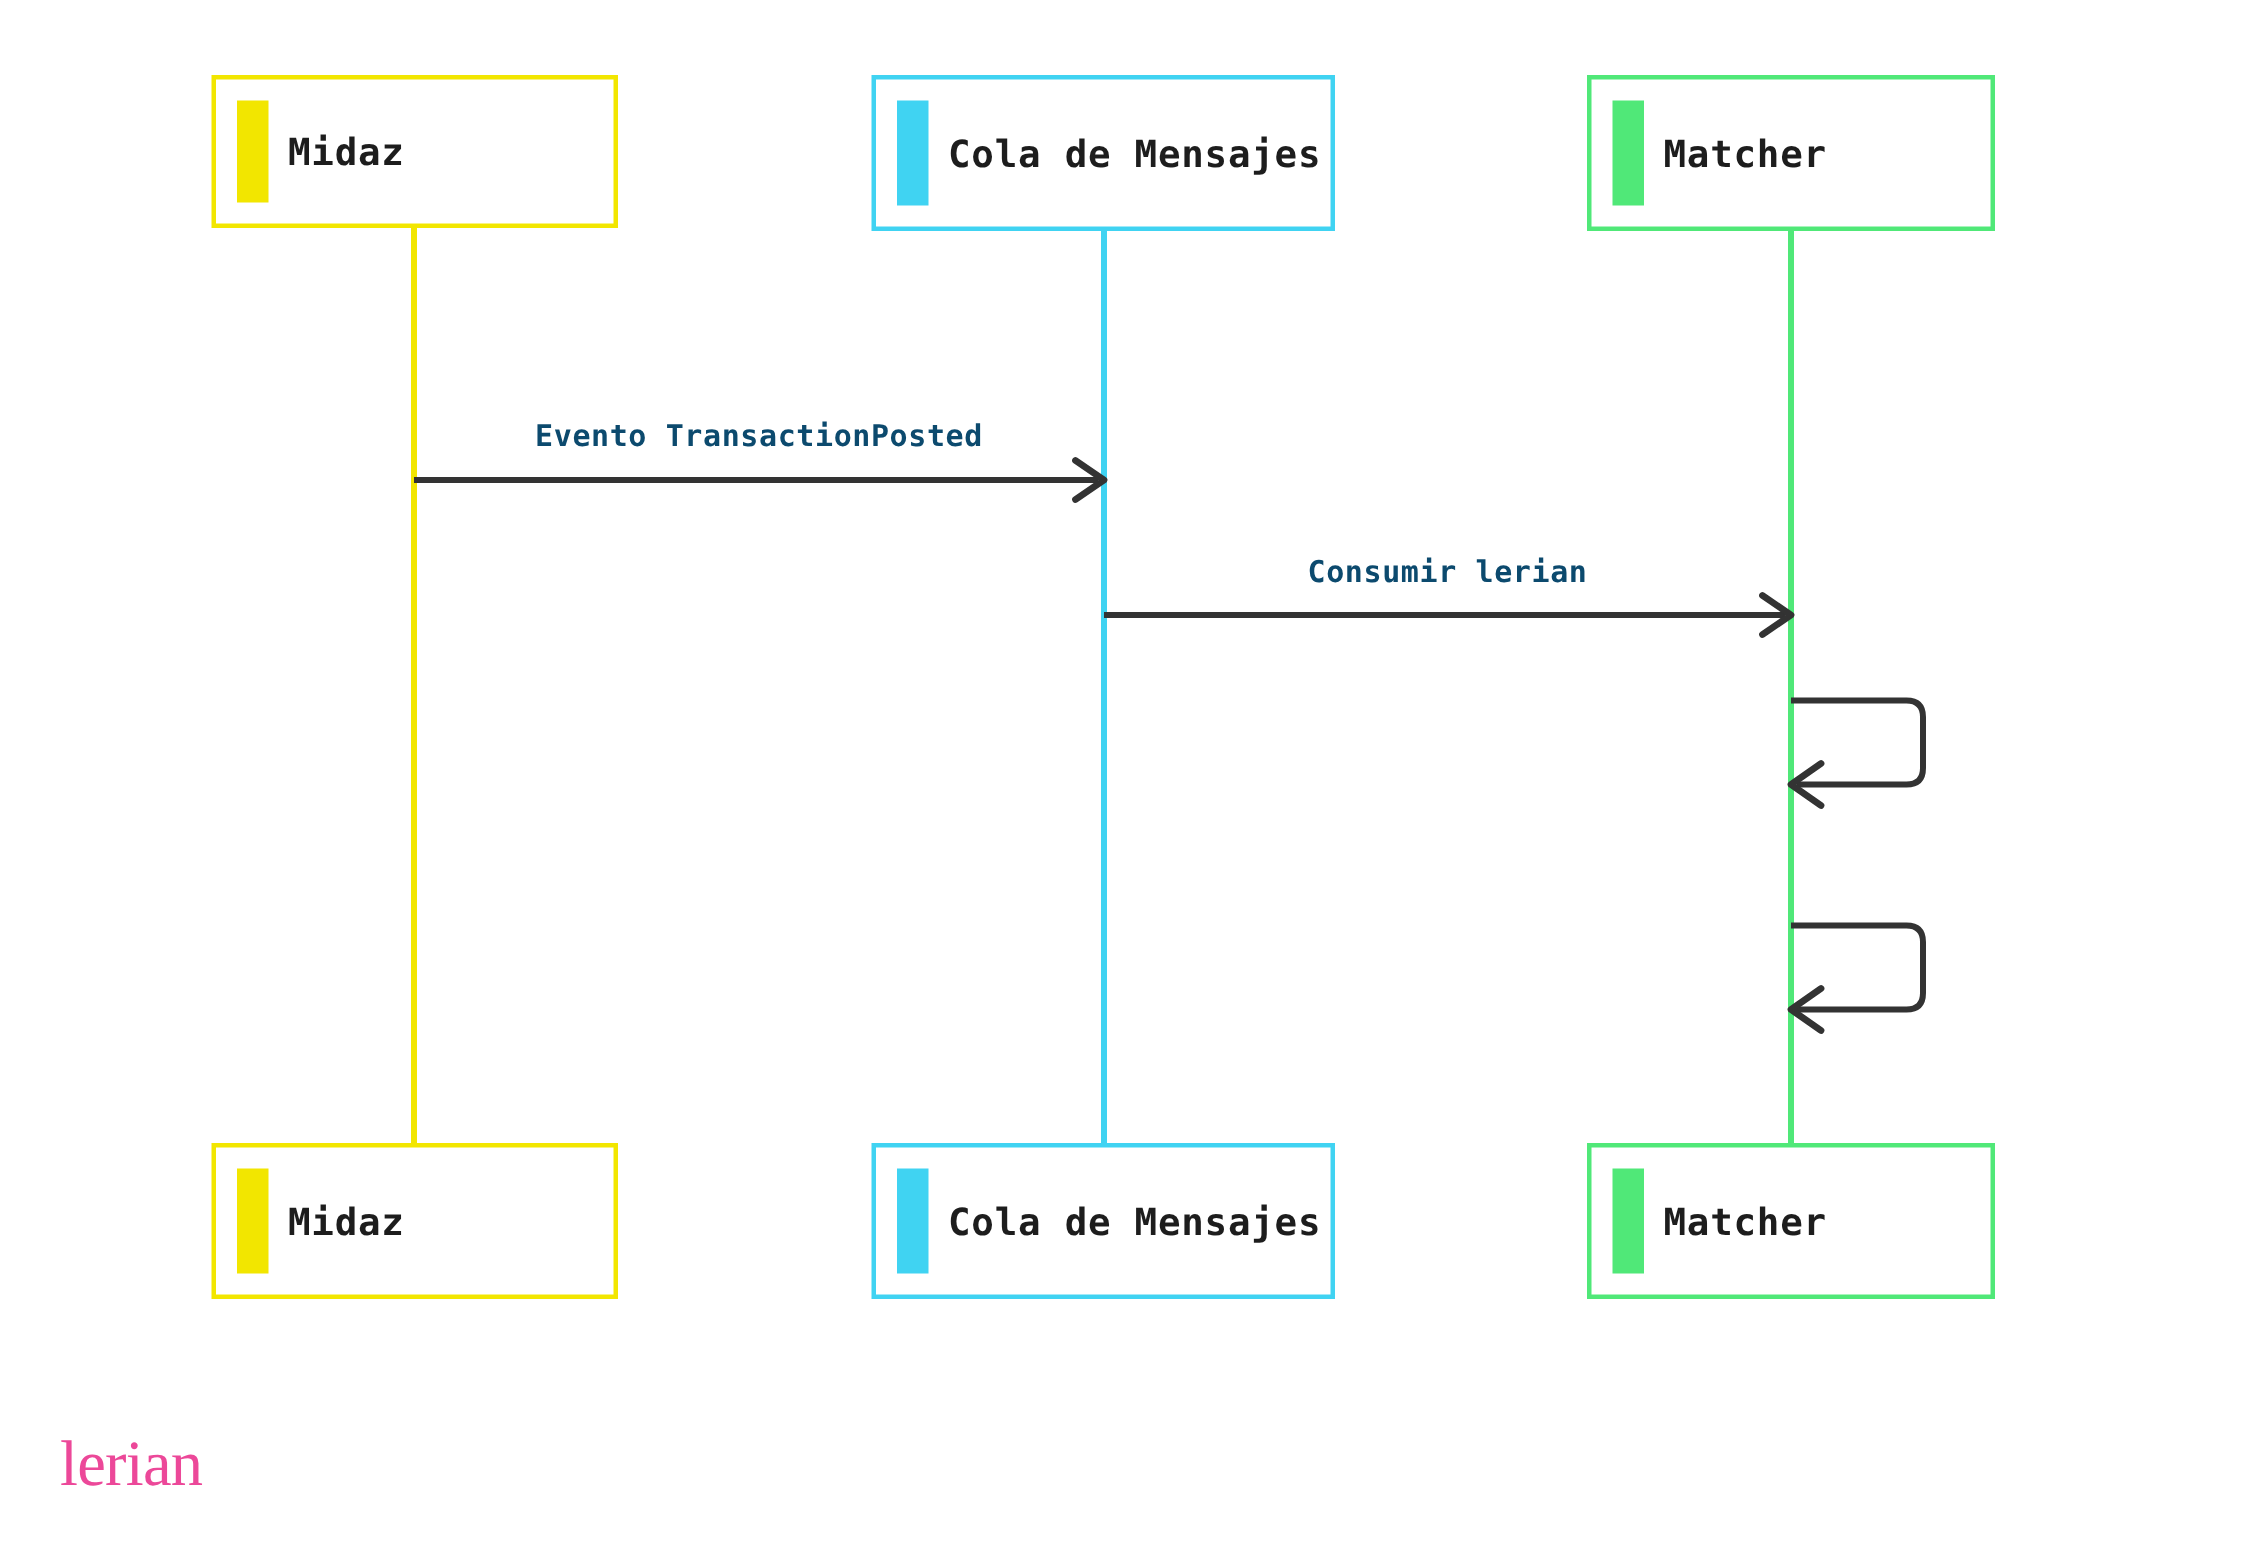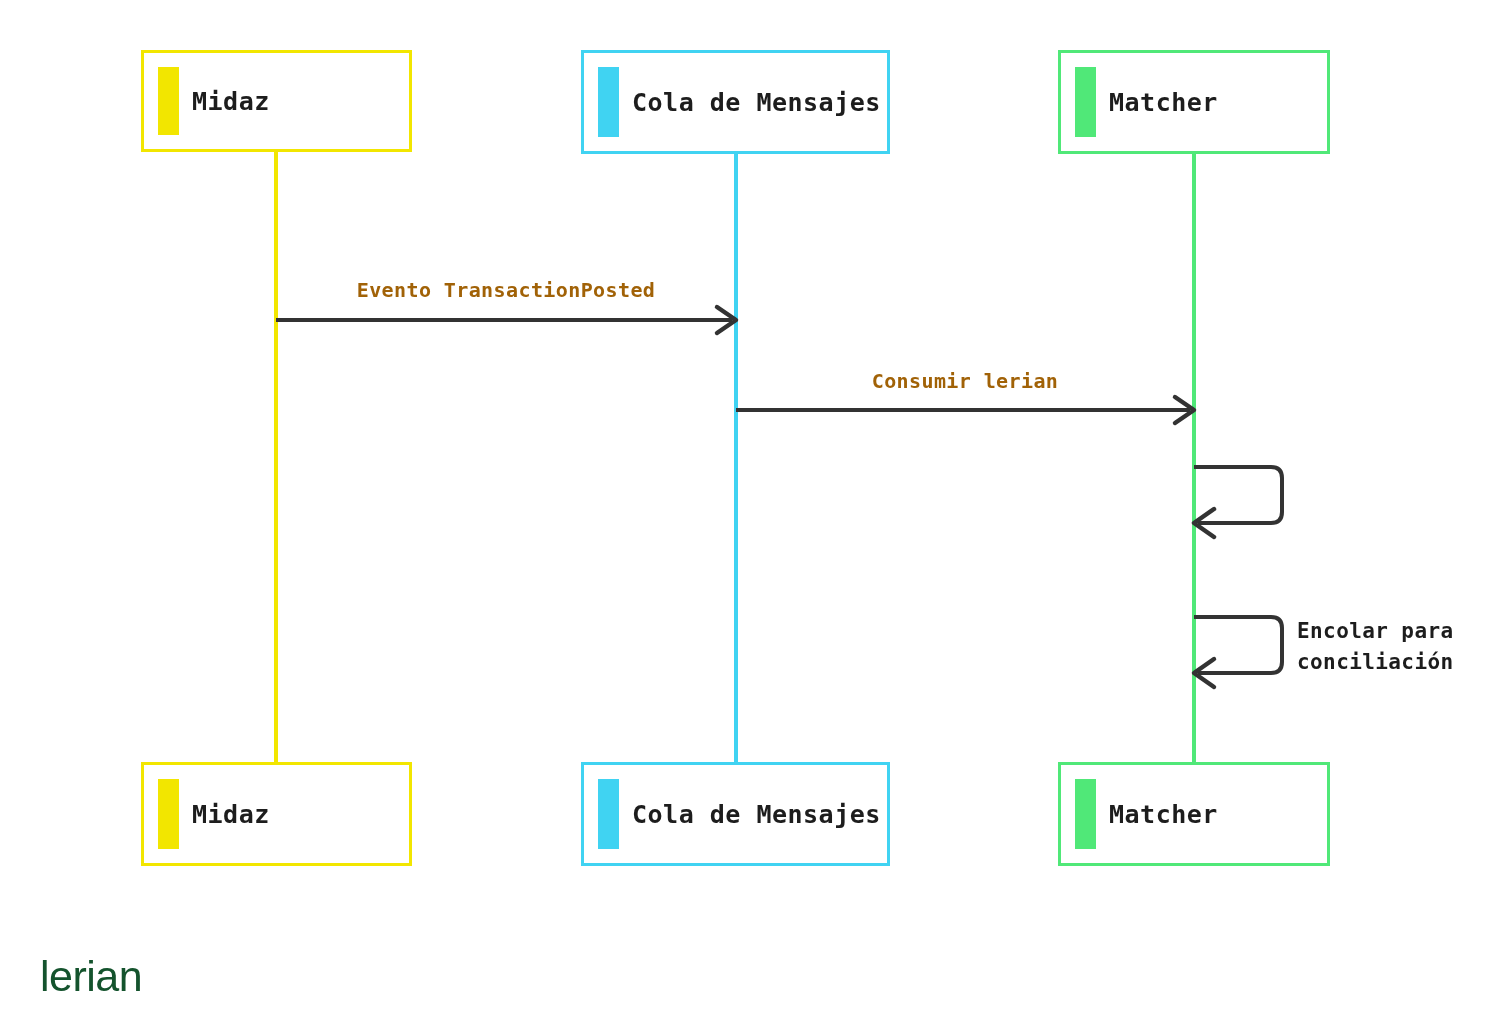--- a/index.html
+++ b/index.html
@@ -61,21 +61,21 @@
 
   
   .message {
     position: absolute;
     z-index: 4;
   }
   .message-label {
     position: absolute;
     font-size: 20px;
     font-weight: 700;
-    color: #a16207;
+    color: #0c4a6e;
     white-space: nowrap;
     letter-spacing: 0.4px;
     line-height: 1;
     z-index: 5;
   }
   .selfloop-label {
     position: absolute;
     font-size: 21px;
     font-weight: 700;
     color: #1d1d1d;
@@ -83,24 +83,24 @@
     letter-spacing: 0.4px;
     white-space: pre;
     z-index: 5;
   }
 
   
   #brand-logo {
     position: absolute;
     left: 40px;
     top: 955px;
-    font-family: Liberation Sans, sans-serif;
+    font-family: Liberation Serif, serif;
     font-size: 43px;
     font-weight: 500;
-    color: #14532d;
+    color: #ec4899;
     letter-spacing: -0.5px;
     line-height: 1;
     z-index: 6;
   }
 </style>
 </head>
 <body>
 
 <div id="diagram-root">
     <div class="lifeline" style="left: 274px; top: 152px; height: 610px; background: rgb(242, 230, 0);"></div>
@@ -141,15 +141,14 @@
       </svg></div>
     <div class="message-label" style="left: 965px; top: 381px; transform: translate(-50%, -50%);">Consumir lerian</div>
     <div class="message" style="left: 1180px; top: 449px; width: 132px; height: 96px;"><svg width="132" height="96">
         <path d="M 14 18 H 91 Q 102 18 102 29 V 63 Q 102 74 91 74 H 18" fill="none" stroke="#333333" stroke-width="4" stroke-linecap="butt"></path>
         <polyline points="34,60 14,74 34,88" fill="none" stroke="#333333" stroke-width="4.5" stroke-linecap="round" stroke-linejoin="round"></polyline>
       </svg></div>
     <div class="message" style="left: 1180px; top: 599px; width: 132px; height: 96px;"><svg width="132" height="96">
         <path d="M 14 18 H 91 Q 102 18 102 29 V 63 Q 102 74 91 74 H 18" fill="none" stroke="#333333" stroke-width="4" stroke-linecap="butt"></path>
         <polyline points="34,60 14,74 34,88" fill="none" stroke="#333333" stroke-width="4.5" stroke-linecap="round" stroke-linejoin="round"></polyline>
       </svg></div>
-    <div class="selfloop-label" style="left: 1297px; top: 616px;"><div>Encolar para</div><div>conciliación</div></div>
     <div id="brand-logo">lerian</div>
   </div>
 
 </body></html>

